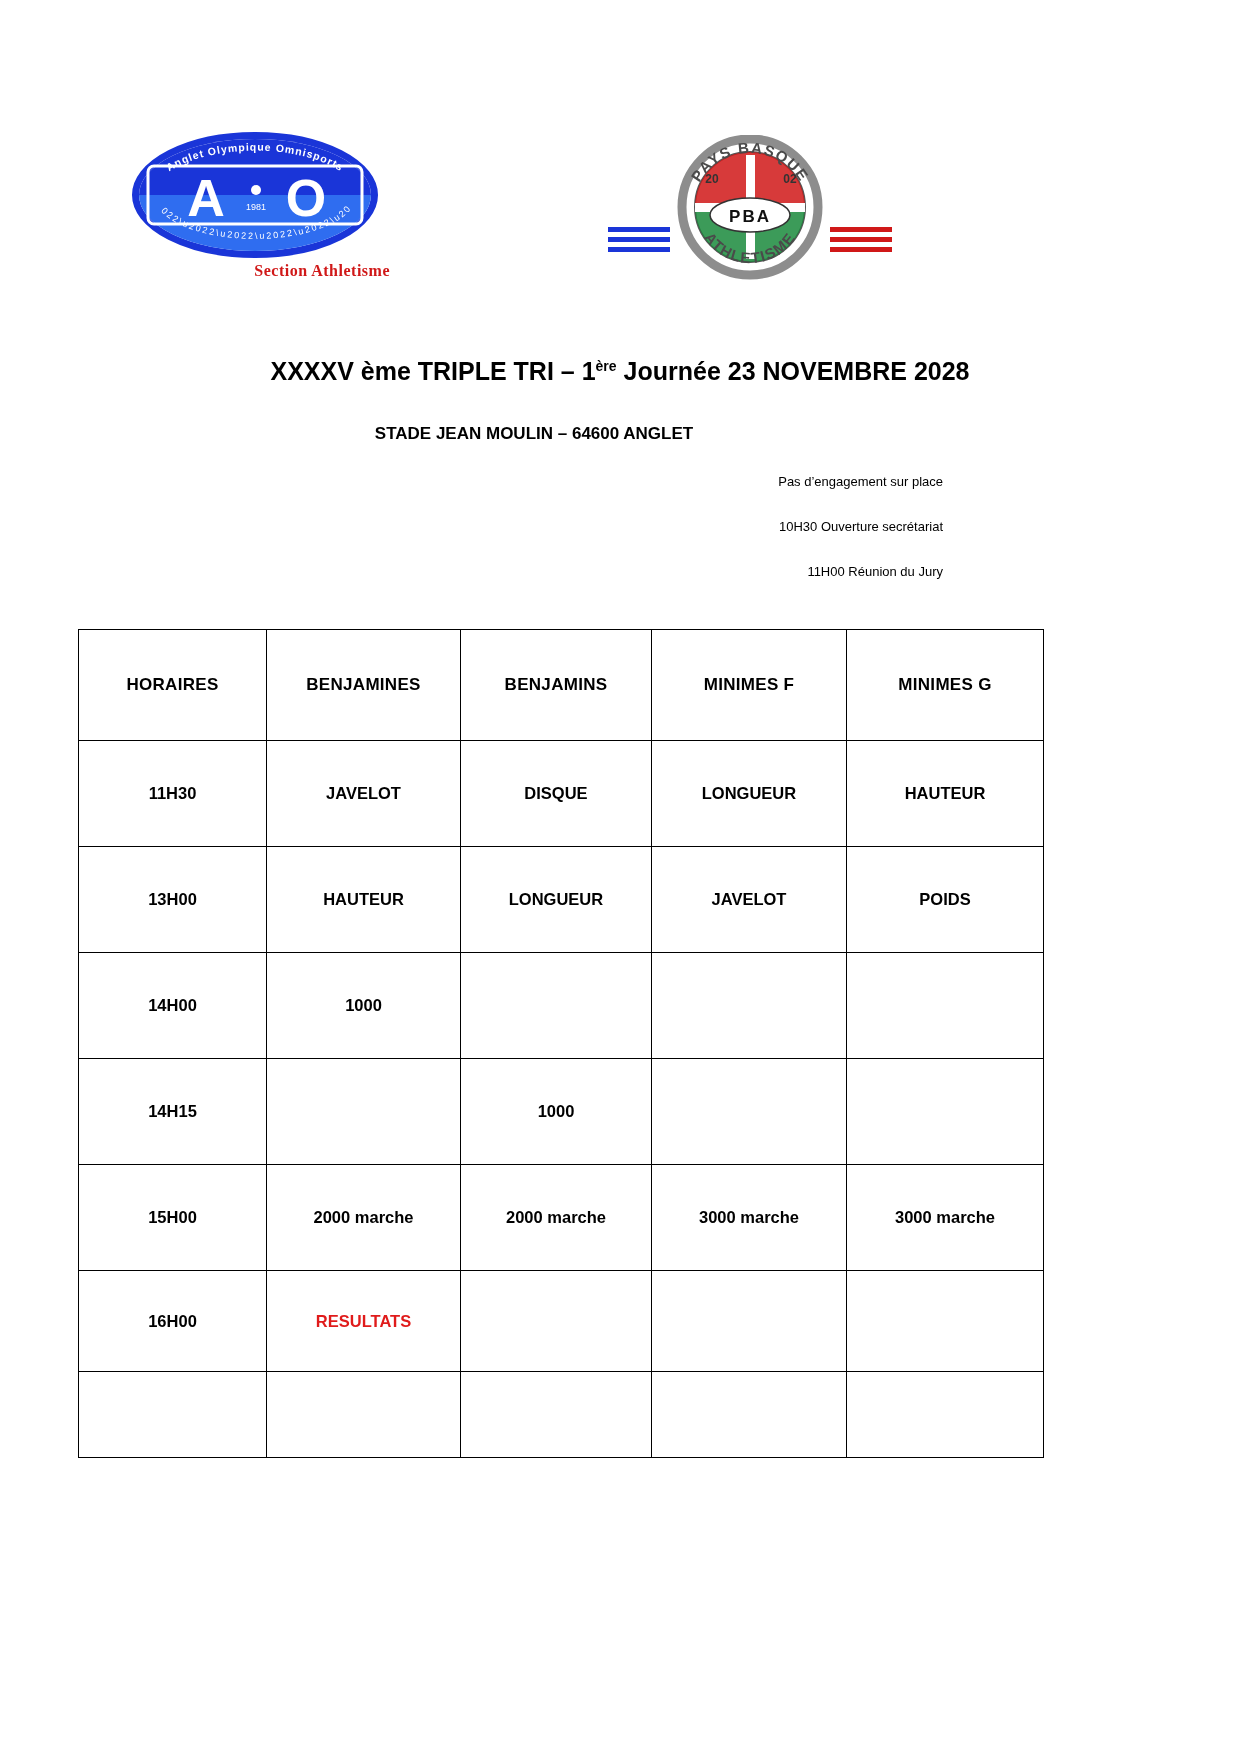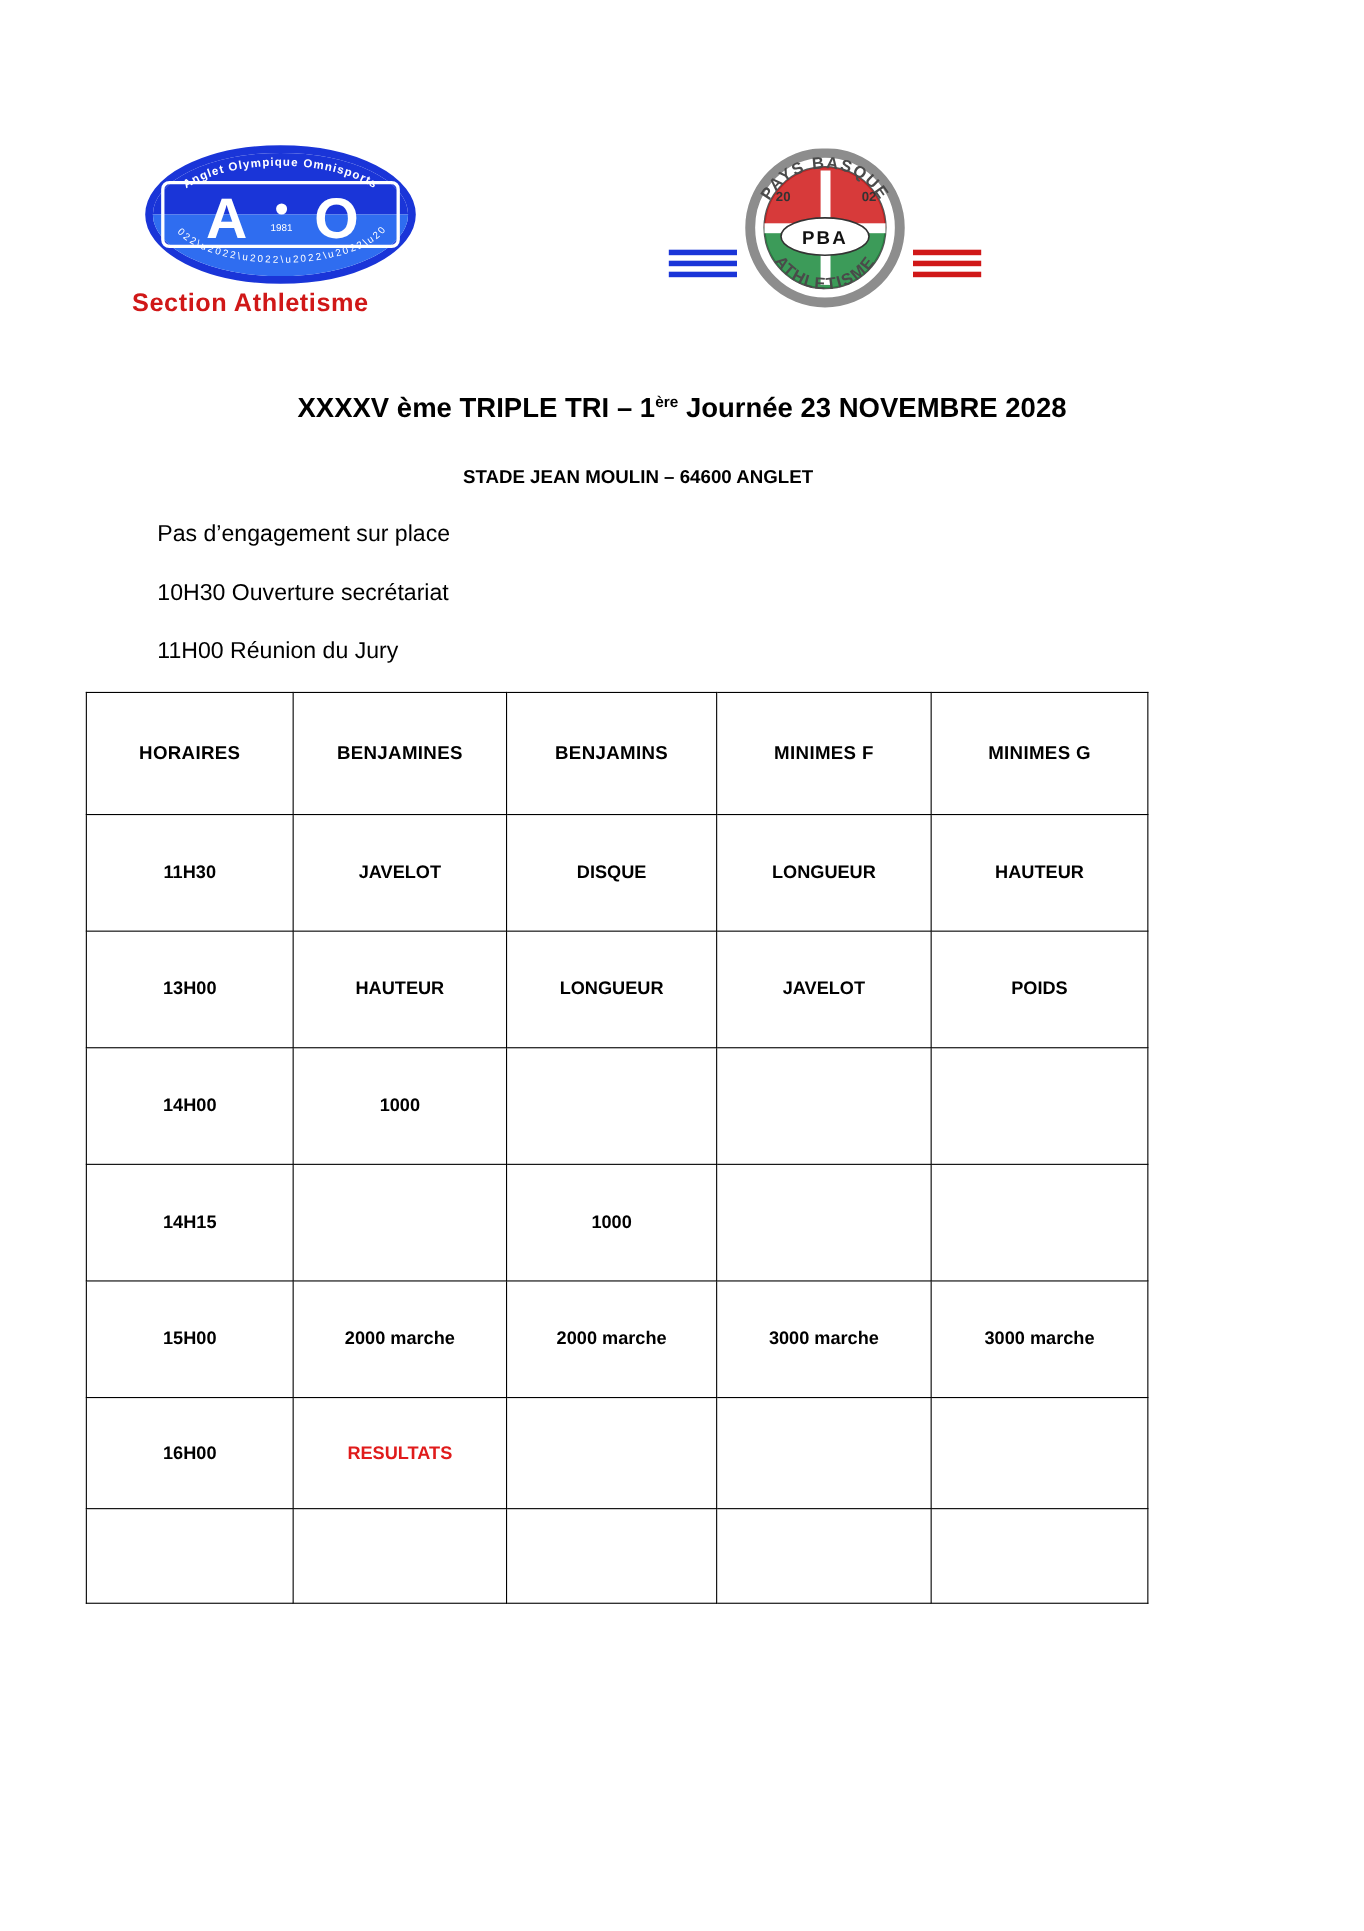--- a/index.html
+++ b/index.html
@@ -43,24 +43,24 @@
     left: 10px;
     top: 0;
     width: 250px;
     height: 130px;
   }
   .ao-section {
     position: absolute;
     left: 0;
     top: 132px;
     width: 270px;
-    text-align: left;
-    font-family: Liberation Sans, sans-serif;
-    font-weight: bold;
-    font-size: 23px;
+    text-align: right;
+    font-family: Liberation Serif, serif;
+    font-weight: bold;
+    font-size: 16px;
     letter-spacing: 0.5px;
     color: #d01818;
   }
 
   .logo-pba {
     position: absolute;
     left: 600px;
     top: 5px;
     width: 300px;
     height: 150px;
@@ -81,33 +81,33 @@
     vertical-align: super;
   }
   .subtitle {
     position: absolute;
     top: 424px;
     left: 0;
     width: 1068px;
     text-align: center;
     font-size: 17px;
     font-weight: bold;
-    margin-left: 46px;
   }
 
   .notes {
     position: absolute;
     left: 143px;
     top: 475px;
     width: 800px;
   }
   .note-line {
-    font-size: 21px;
+    font-size: 13px;
     line-height: 1;
     margin-bottom: 32px;
+    text-align: right;
   }
 
   
   .schedule {
     position: absolute;
     left: 78px;
     top: 629px;
     width: 965px;
     border-collapse: collapse;
     table-layout: fixed;

